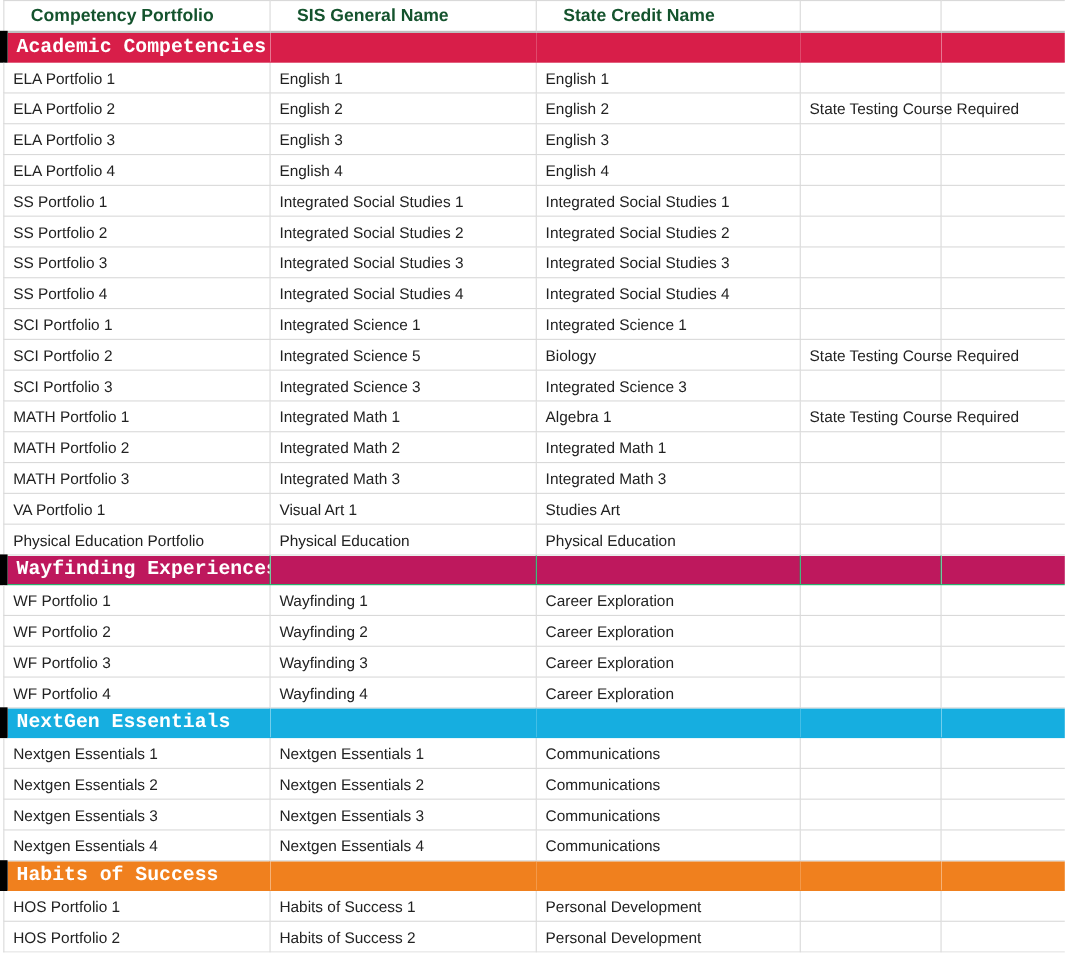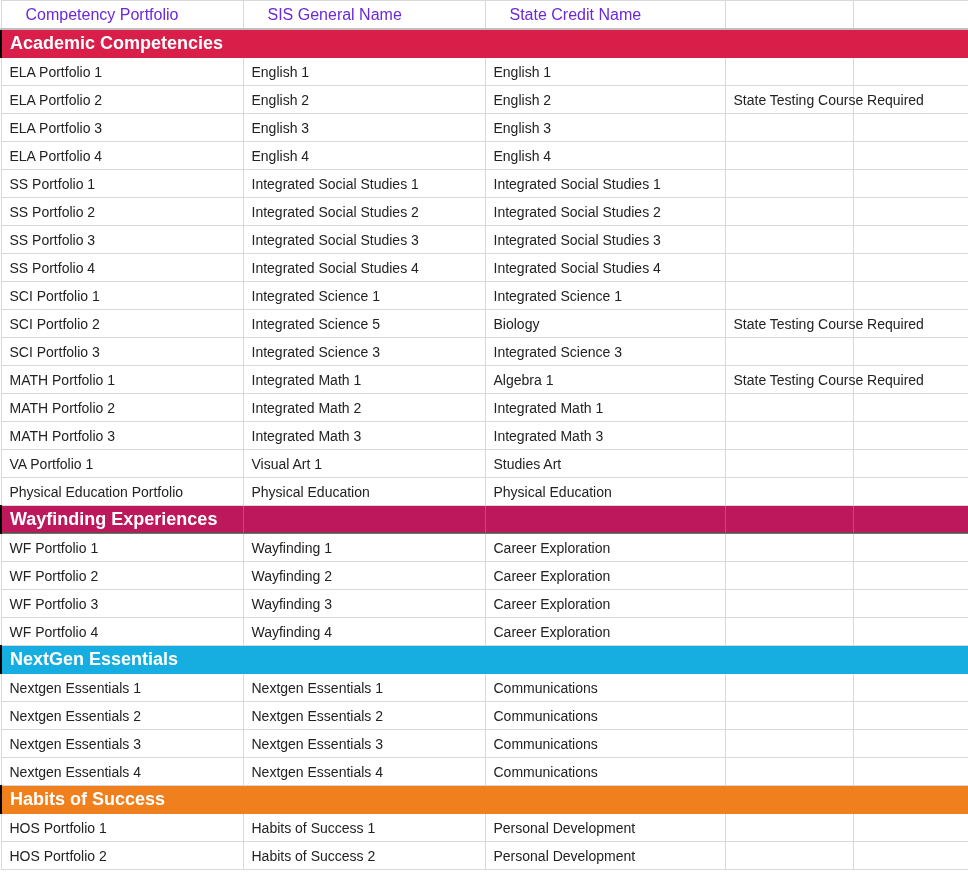--- a/index.html
+++ b/index.html
@@ -22,23 +22,23 @@
   th, td {
     border: 1px solid #d9d9d9;
     padding: 4px 8px;
     text-align: left;
     vertical-align: middle;
     height: 19px;
     overflow: hidden;
     white-space: nowrap;
   }
   th {
-    font-weight: 400;
+    font-weight: 700;
     font-size: 16px;
-    color: #6d28d9;
+    color: #14532d;
     background: #fff;
     border-bottom: 2px solid #bfbfbf;
     padding-left: 24px;
   }
   col.c1 { width: 242px; }
   col.c2 { width: 242px; }
   col.c3 { width: 240px; }
   col.c4 { width: 128px; }
   col.c5 { width: 116px; }
   tr.section td {
@@ -46,21 +46,21 @@
     font-weight: 700;
     font-size: 18px;
     color: #ffffff;
     padding-top: 3px;
     padding-bottom: 3px;
   }
   tr.section.red   td { background: #d81e49; border-color:#d81e49; }
   tr.section.green td { background: #be185d; border-color:#16a85f; }
   tr.section.blue  td { background: #16aee0; border-color:#16aee0;margin-top:36px; }
   tr.section.orange td{ background: #f0801e; border-color:#f0801e; }
-  tr.section td:first-child { border-left: 2px solid #000000; }
+  tr.section td:first-child { border-left: 7px solid #000000; font-family: Liberation Mono, monospace; }
   tr.section td:last-child  { border-right: 1px solid #d9d9d9; }
   td.note {
     white-space: nowrap;
     overflow: visible;
     text-align: right;
   }
 </style>
 </head>
 <body>
 

